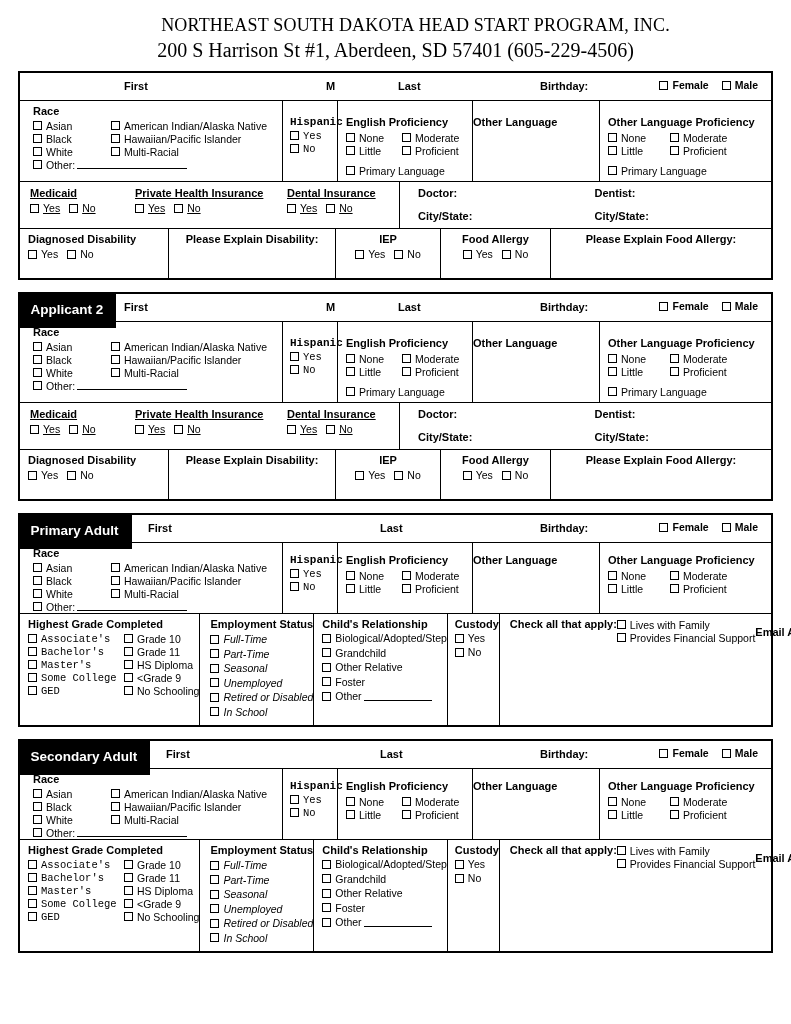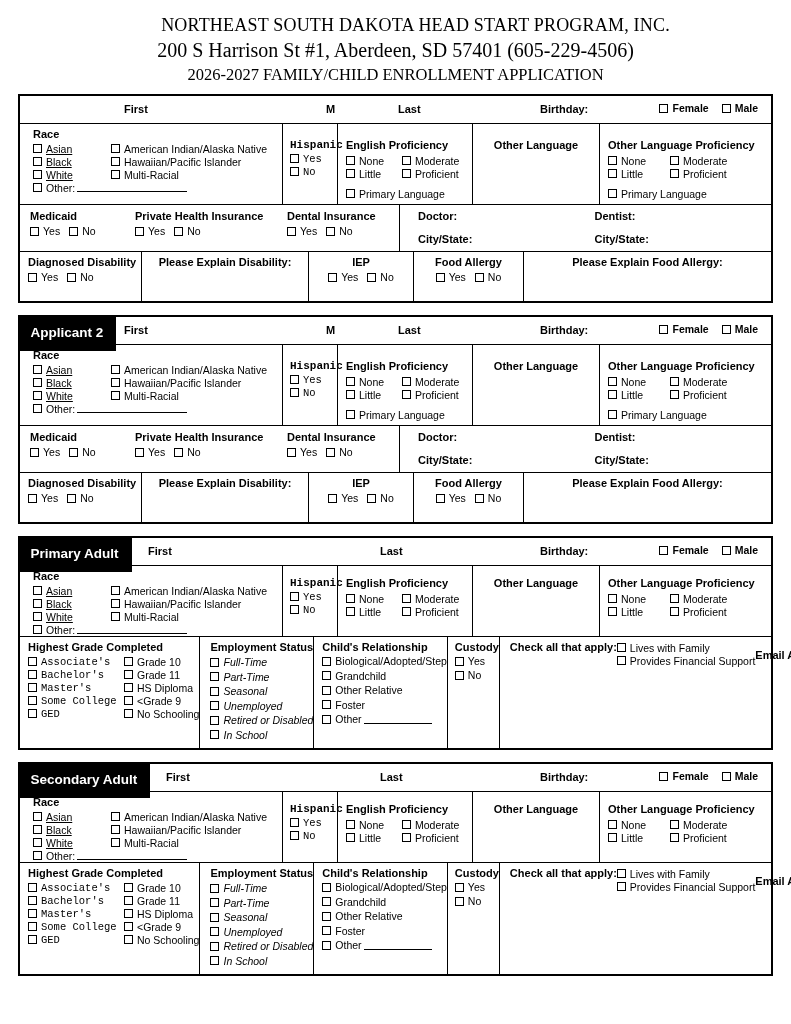--- a/index.html
+++ b/index.html
@@ -48,46 +48,46 @@
   .yn-row { display: flex; gap: 9px; margin-top: 2px; }
   .yn-center { justify-content: center; }
   .wline { display: inline-block; border-bottom: 1.5px solid #000; height: 9px; margin-left: 2px; }
 
   
   .race-row { }
   .child .race-row { height: 81px; }
   .adult .race-row { height: 71px; }
   .race-cell   { width: 263px; padding: 4px 4px 0 13px; }
   .race-cols { display: flex; margin-top: 1px; }
-  .race-col1 { width: 78px; text-decoration: underline; }
+  .race-col1 { width: 78px; }
   .race-col2 { flex: 1; }
   .hisp-cell   { width: 55px; padding: 15px 0 0 7px; font-family: Liberation Mono, monospace; }
   .adult .hisp-cell { padding-top: 11px; }
   .eng-cell    { width: 135px; padding: 15px 0 4px 8px; display: flex; flex-direction: column; }
   .adult .eng-cell { padding-top: 11px; }
-  .olang-cell  { width: 127px; padding-top: 15px; text-align: center; }
+  .olang-cell  { width: 127px; padding-top: 15px; }
   .adult .olang-cell { padding-top: 11px; }
   .oprof-cell  { flex: 1; padding: 15px 0 4px 8px; display: flex; flex-direction: column; }
   .adult .oprof-cell { padding-top: 11px; }
   .grid2 { display: grid; grid-template-columns: 56px auto; margin-top: 2px; }
   .oprof-cell .grid2 { grid-template-columns: 62px auto; }
   .primary-row { margin-top: auto; }
 
   
   .ins-row { height: 47px; }
-  .ins-cell { width: 380px; display: flex; padding: 5px 0 0 10px; }
+  .ins-cell { width: 380px; display: flex; padding: 5px 0 0 10px; text-decoration: underline; }
   .ins-g1 { width: 105px; }
   .ins-g2 { width: 152px; }
   .ins-g3 { flex: 1; }
   .doc-cell { flex: 1; display: flex; padding: 5px 0 6px 18px; }
   .doc-col { flex: 1; display: flex; flex-direction: column; justify-content: space-between; font-weight: bold; font-size: 11px; }
 
   
   .dis-row { height: 50px; }
-  .dis1 { width: 122px; padding: 4px 0 0 8px; }
+  .dis1 { width: 149px; padding: 4px 0 0 8px; }
   .dis2 { width: 167px; padding-top: 4px; text-align: center; }
   .dis3 { width: 105px; padding-top: 4px; text-align: center; }
   .dis4 { width: 110px; padding-top: 4px; text-align: center; }
   .dis5 { flex: 1; padding-top: 4px; text-align: center; }
   .dis3 .yn-row, .dis4 .yn-row { justify-content: center; }
 
   
   .adult-row { height: 112px; }
   .grade-cell { width: 205px; padding: 4px 0 0 8px; }
   .grade-cols { display: flex; margin-top: 1px; }
@@ -101,21 +101,20 @@
   .chk-cell { flex: 1; padding: 4px 8px 7px 10px; display: flex; }
   .email-label { text-align: center; margin-top: 8px; }
   .email-line { border-bottom: 1.5px solid #000; width: 152px; margin: auto auto 0 auto; height: 12px; }
 </style>
 </head>
 <body>
 
 <div class="page-title">
   <div class="t1">NORTHEAST SOUTH DAKOTA HEAD START PROGRAM, INC.</div>
   <div class="t2">200 S Harrison St #1, Aberdeen, SD 57401 (605-229-4506)</div>
-  <div class="t3">2026-2027 FAMILY/CHILD ENROLLMENT APPLICATION</div>
 </div>
 
 <div class="section child s1 first">
   <div class="sec-header">
     <span class="hlabel h-first">First</span>
     <span class="hlabel h-m">M</span>
     <span class="hlabel h-last">Last</span>
     <span class="hlabel h-birthday">Birthday:</span>
     <span class="h-sex">
       <span class="cbw">

